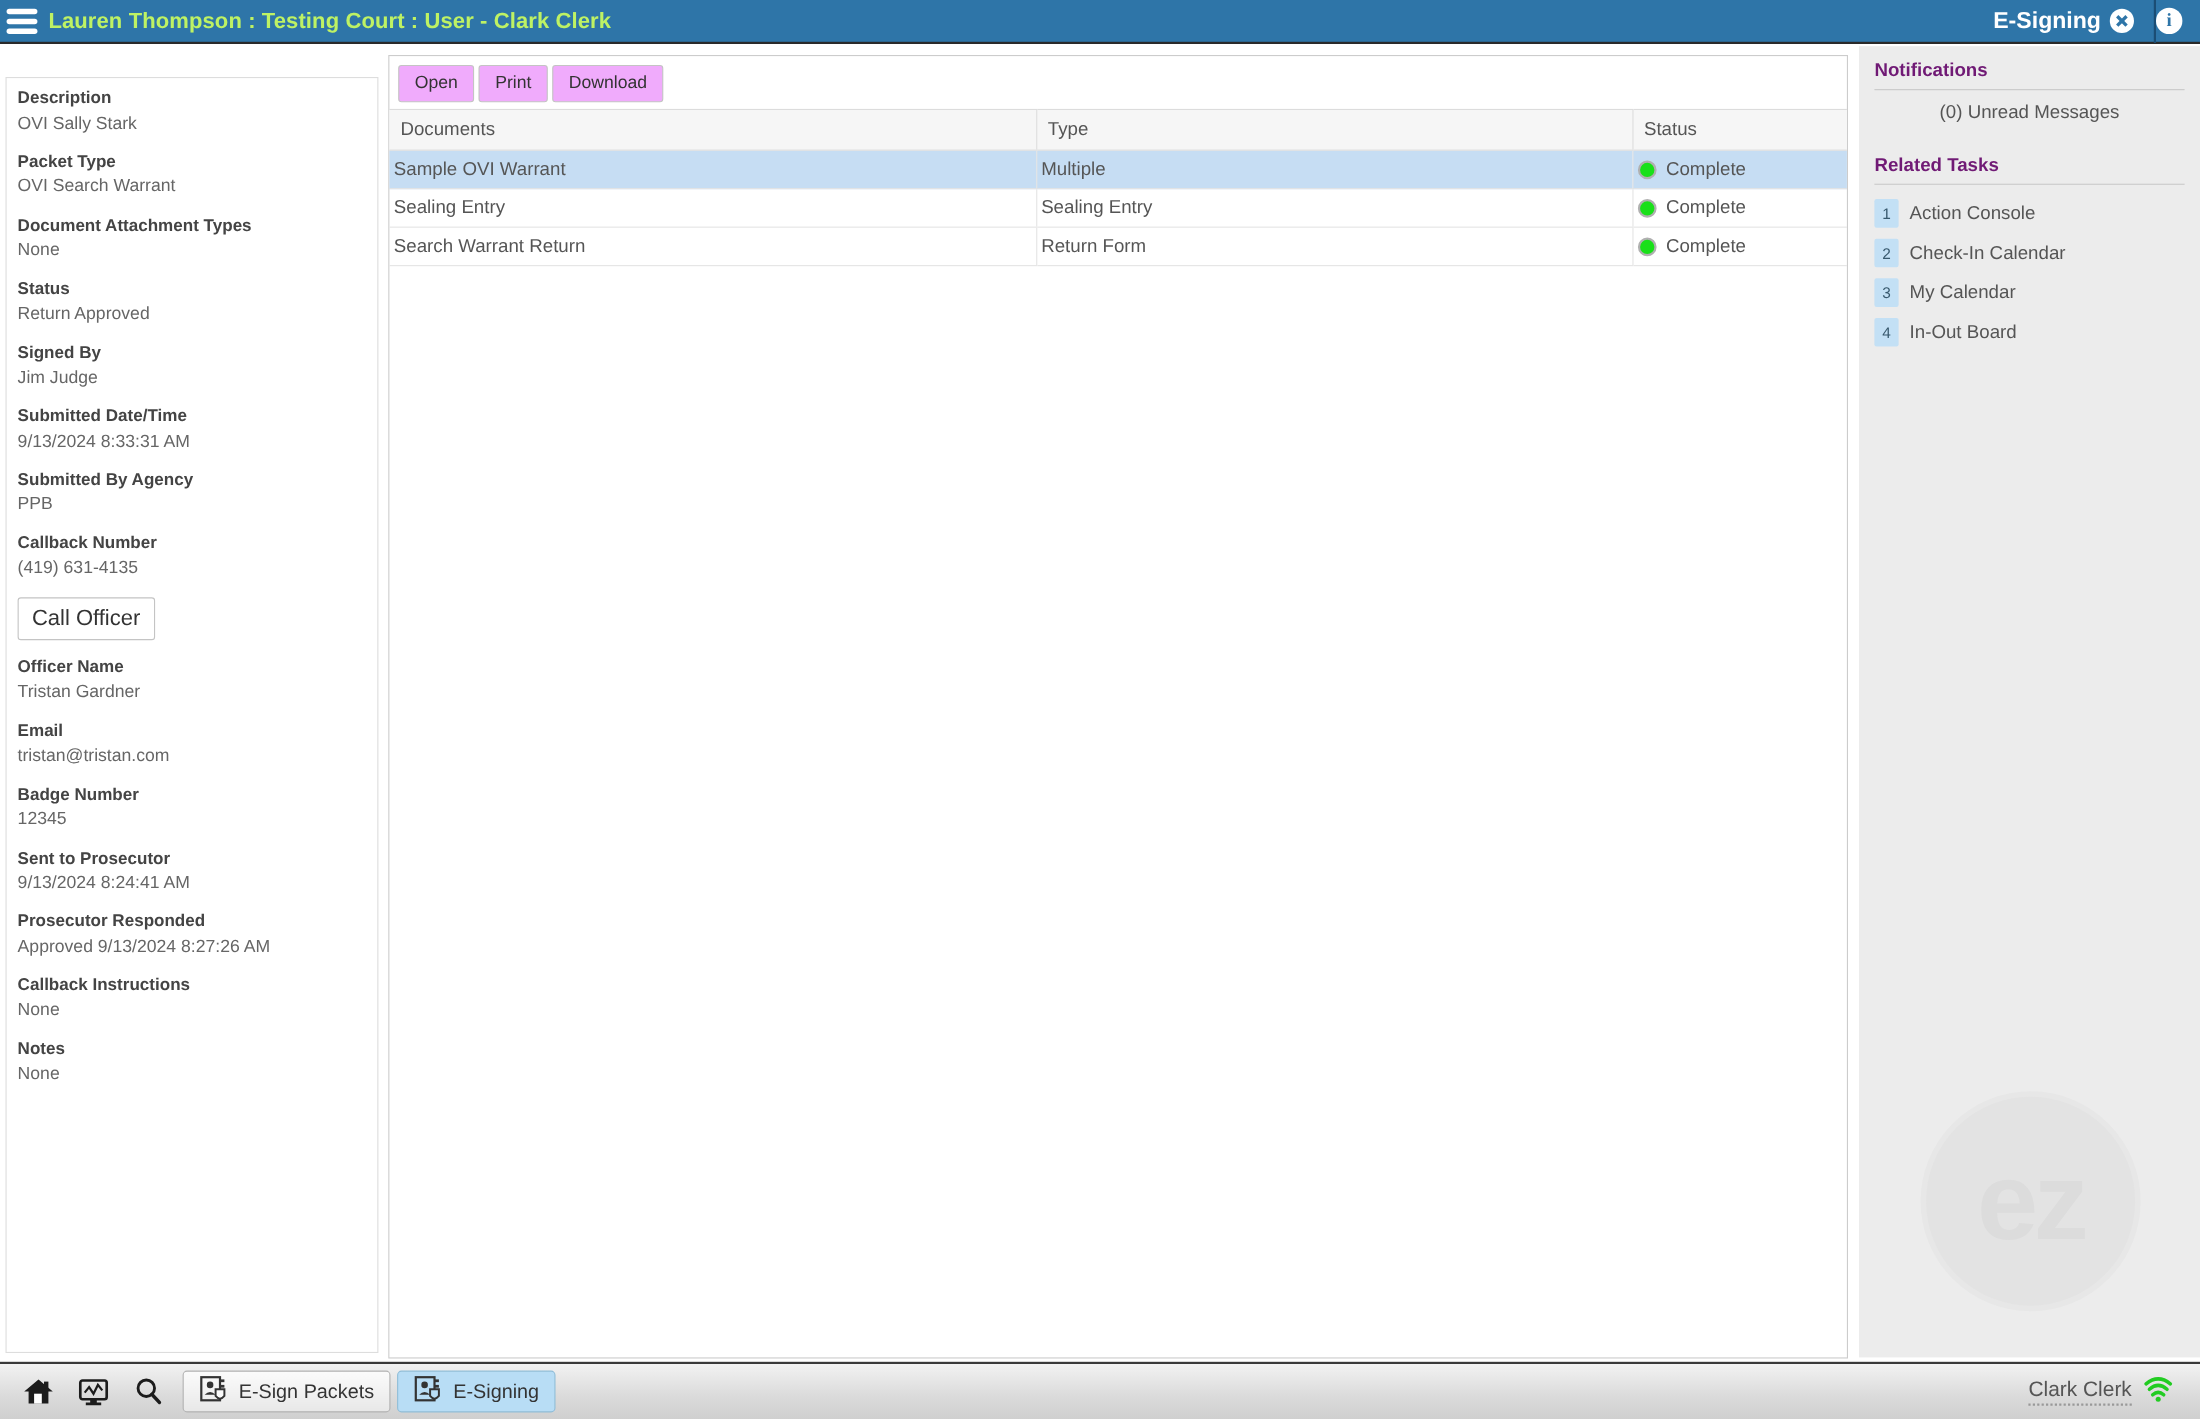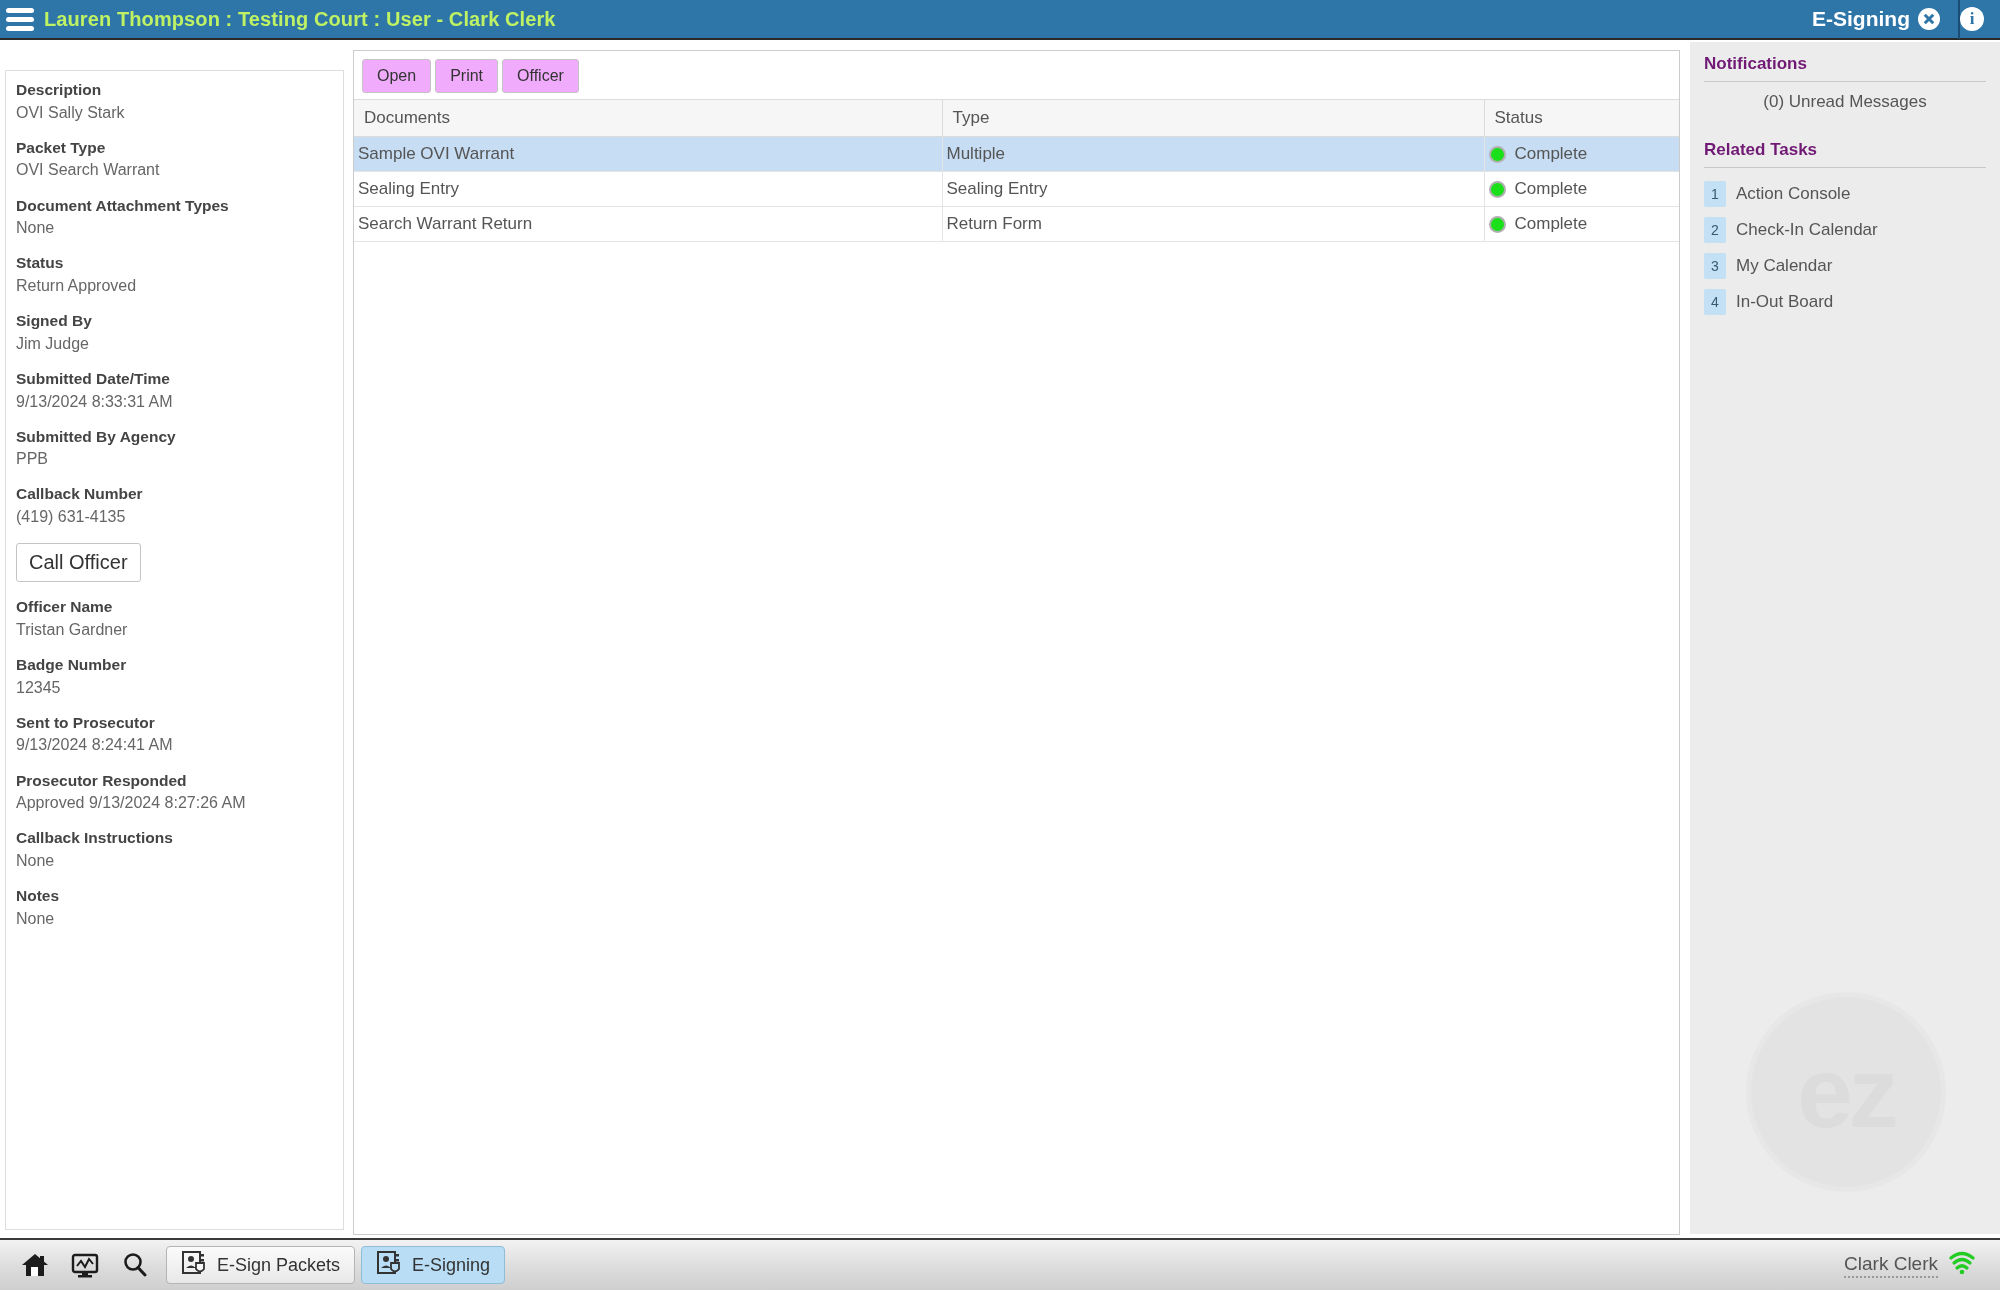--- a/index.html
+++ b/index.html
@@ -243,20 +243,24 @@
       <div class="field-value">(419) 631-4135</div>
     </div>
 
     <button class="call-officer-btn">Call Officer</button>
 
     <div class="field">
       <div class="field-label">Officer Name</div>
       <div class="field-value">Tristan Gardner</div>
     </div>
     <div class="field">
+      <div class="field-label">Email</div>
+      <div class="field-value">tristan@tristan.com</div>
+    </div>
+    <div class="field">
       <div class="field-label">Badge Number</div>
       <div class="field-value">12345</div>
     </div>
     <div class="field">
       <div class="field-label">Sent to Prosecutor</div>
       <div class="field-value">9/13/2024 8:24:41 AM</div>
     </div>
     <div class="field">
       <div class="field-label">Prosecutor Responded</div>
       <div class="field-value">Approved 9/13/2024 8:27:26 AM</div>
@@ -270,21 +274,21 @@
       <div class="field-value">None</div>
     </div>
 
   </div>
 </div>
 
 <div class="content-panel">
   <div class="toolbar">
     <button class="tb-btn">Open</button>
     <button class="tb-btn">Print</button>
-    <button class="tb-btn">Officer</button>
+    <button class="tb-btn">Download</button>
   </div>
 
   <table class="doc-table">
     <thead>
       <tr>
         <th class="col-doc">Documents</th>
         <th class="col-type">Type</th>
         <th class="col-status">Status</th>
       </tr>
     </thead>

